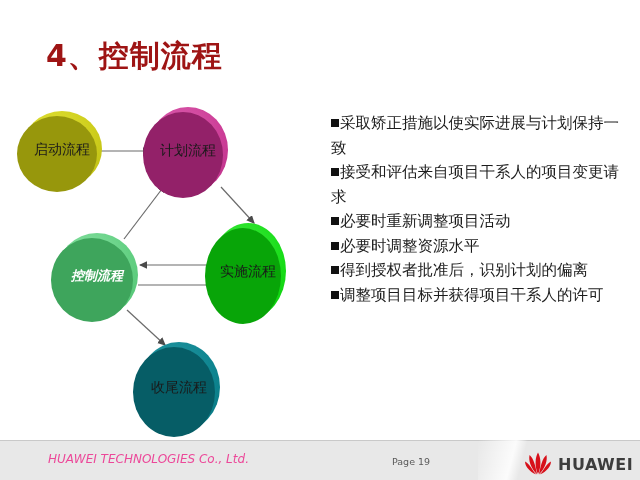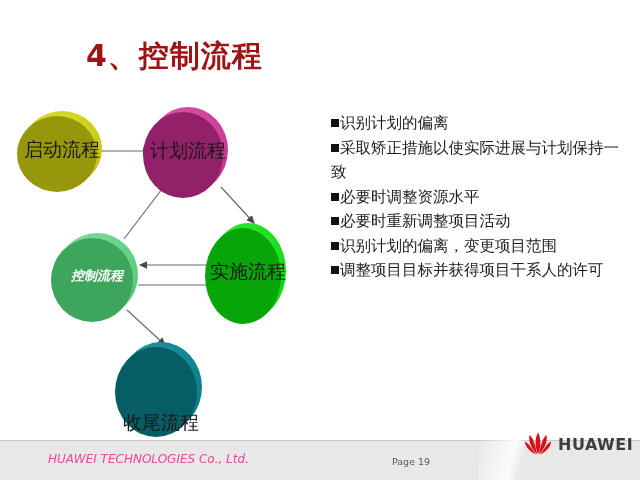--- a/index.html
+++ b/index.html
@@ -27,21 +27,20 @@
   #title {
     position: absolute;
     left: 46px;
     top: 36px;
     font-family: "DejaVu Sans", sans-serif;
     font-size: 30px;
     font-weight: bold;
     color: #9e1414;
     letter-spacing: 1px;
     white-space: nowrap;
-    margin-left: 40px;
   }
 
   
   #diagram {
     position: absolute;
     left: 0px;
     top: 95px;
     width: 330px;
     height: 345px;
   }
@@ -52,21 +51,21 @@
     height: 345px;
   }
 
   .node {
     position: absolute;
     border-radius: 50%;
     display: flex;
     align-items: center;
     justify-content: center;
     font-family: "DejaVu Sans", sans-serif;
-    font-size: 19px;
+    font-size: 14px;
     color: #1a1a1a;
     white-space: nowrap;
     z-index: 3;
   }
   .node .cap {
     position: relative;
     z-index: 2;
     line-height: 1;
   }
 
@@ -108,24 +107,23 @@
   #node-control::before { background: #3ea55c; }
 
   #node-exec {
     left: 210px; top: 128px;
     width: 76px; height: 96px;
     background: radial-gradient(circle at 38% 32%, #4aec4a 0%, #18dd18 55%, #08c808 100%);
   }
   #node-exec::before { background: #08a508; }
 
   #node-close {
-    left: 120px; top: 247px;
+    left: 138px; top: 247px;
     width: 82px; height: 90px;
     background: radial-gradient(circle at 38% 32%, #2a9aa5 0%, #0e8590 55%, #07737d 100%);
-    align-items: flex-end;
   }
   #node-close::before { background: #065d66; }
 
   
   #bullets {
     position: absolute;
     left: 331px;
     top: 111px;
     width: 300px;
   }
@@ -188,21 +186,21 @@
     left: 392px;
     top: 456px;
     font-family: "DejaVu Sans", sans-serif;
     font-size: 9.5px;
     color: #5a5a5a;
     white-space: nowrap;
   }
   #footer-logo {
     position: absolute;
     left: 525px;
-    top: 432px;
+    top: 452px;
     display: flex;
     align-items: center;
     gap: 7px;
   }
   #footer-logo-text {
     font-family: "DejaVu Sans", sans-serif;
     font-size: 16px;
     font-weight: bold;
     color: #3d3d3d;
     letter-spacing: 0.5px;
@@ -261,25 +259,25 @@
     <div class="node" id="node-exec">
       <span class="cap">实施流程</span>
     </div>
 
     <div class="node" id="node-close">
       <span class="cap">收尾流程</span>
     </div>
   </div>
 
   <div id="bullets">
-    <span class="bullet"><span class="marker"></span><span>识别计划的偏离</span></span>
     <span class="bullet"><span class="marker"></span><span>采取矫正措施以使实际进展与计划保持一致</span></span>
+    <span class="bullet"><span class="marker"></span><span>接受和评估来自项目干系人的项目变更请求</span></span>
+    <span class="bullet"><span class="marker"></span><span>必要时重新调整项目活动</span></span>
     <span class="bullet"><span class="marker"></span><span>必要时调整资源水平</span></span>
-    <span class="bullet"><span class="marker"></span><span>必要时重新调整项目活动</span></span>
-    <span class="bullet"><span class="marker"></span><span>识别计划的偏离，变更项目范围</span></span>
+    <span class="bullet"><span class="marker"></span><span>得到授权者批准后，识别计划的偏离</span></span>
     <span class="bullet"><span class="marker"></span><span>调整项目目标并获得项目干系人的许可</span></span>
   </div>
 
   <div id="footer-band"></div>
   <div id="footer-rule"></div>
 
   <div id="footer-company">HUAWEI TECHNOLOGIES Co., Ltd.</div>
   <div id="footer-page">Page 19</div>
 
   <div id="footer-sheen"></div>

